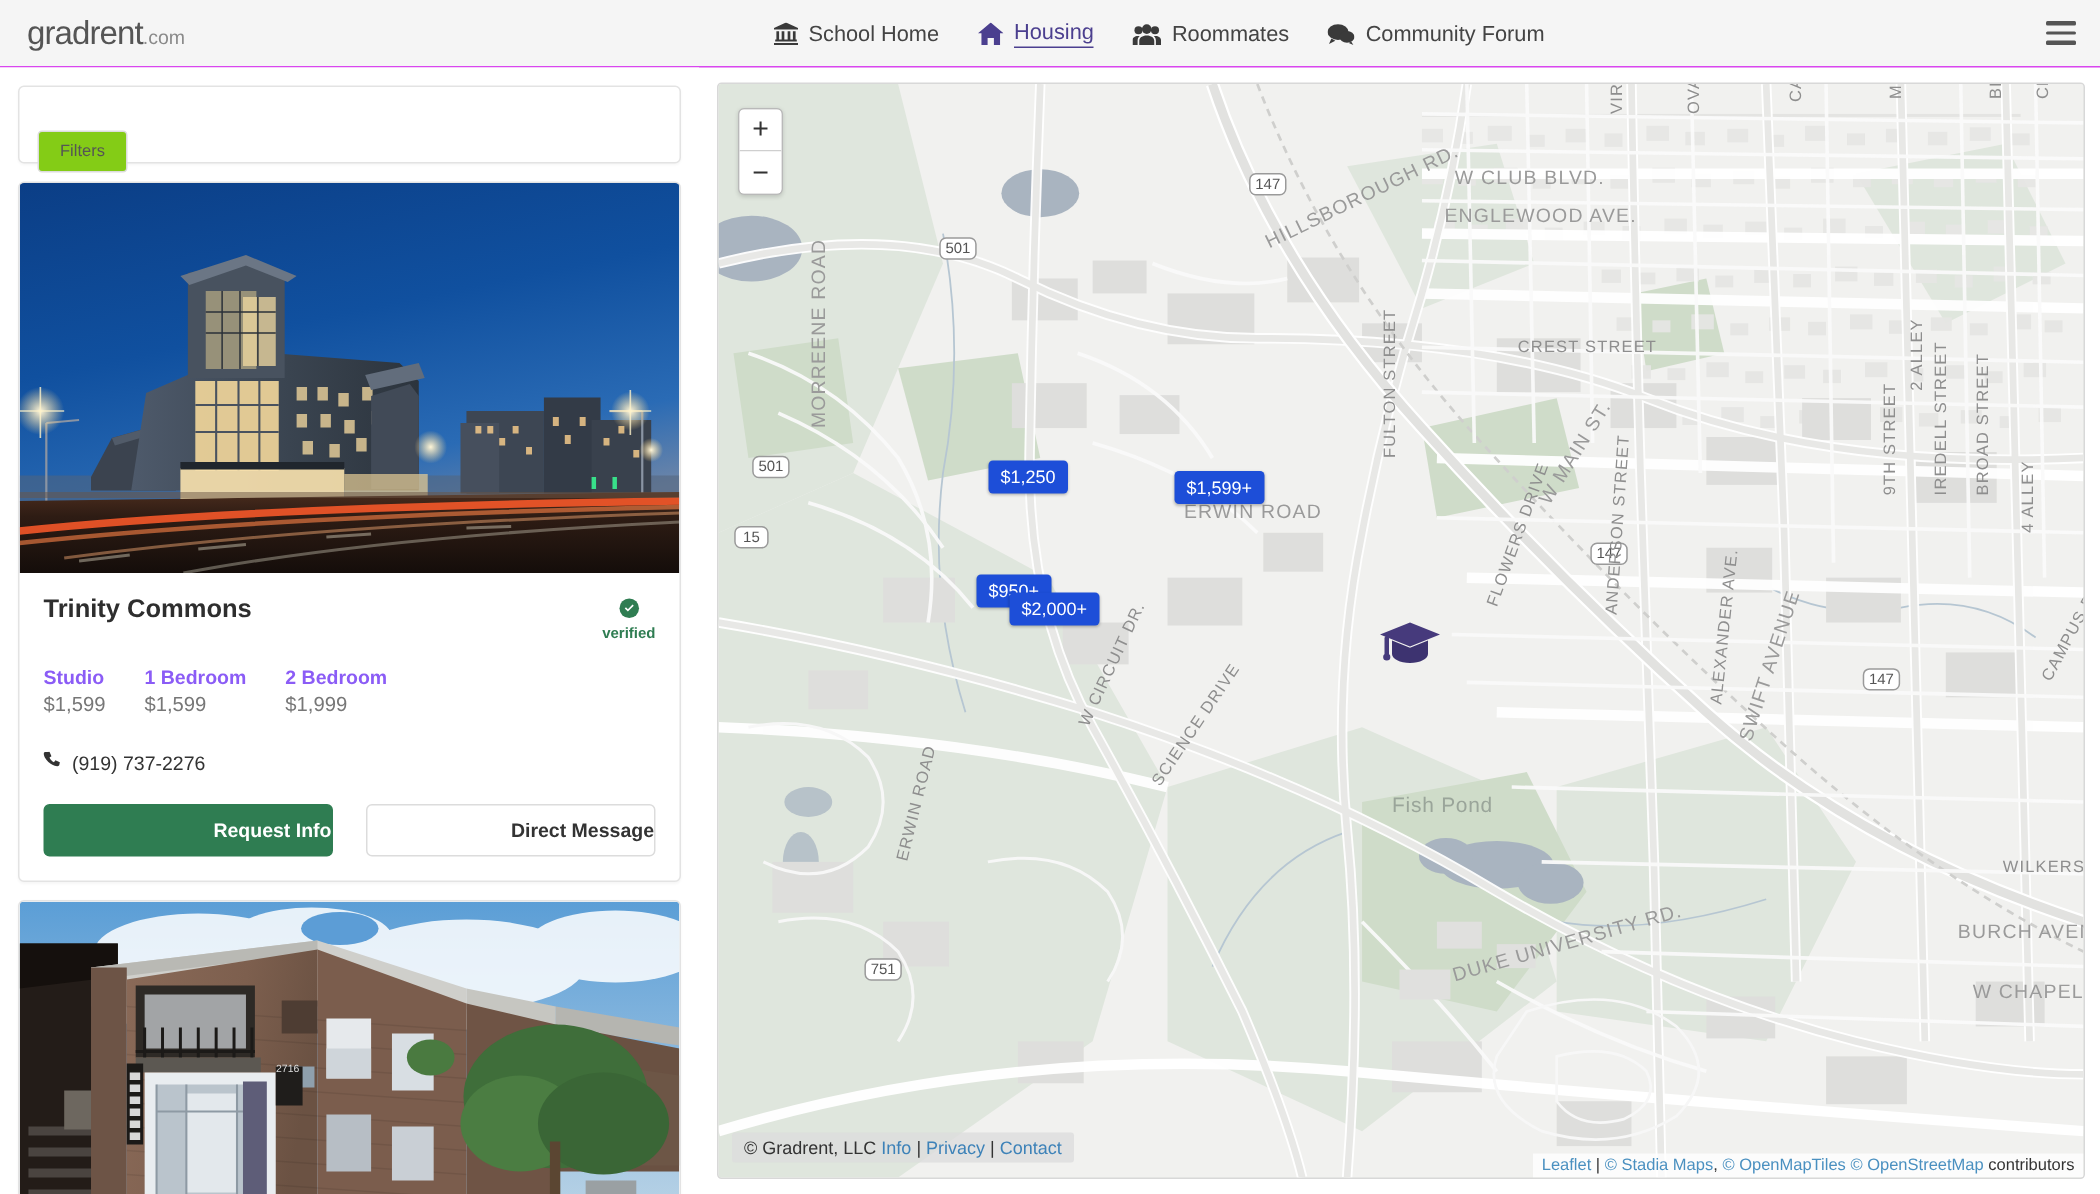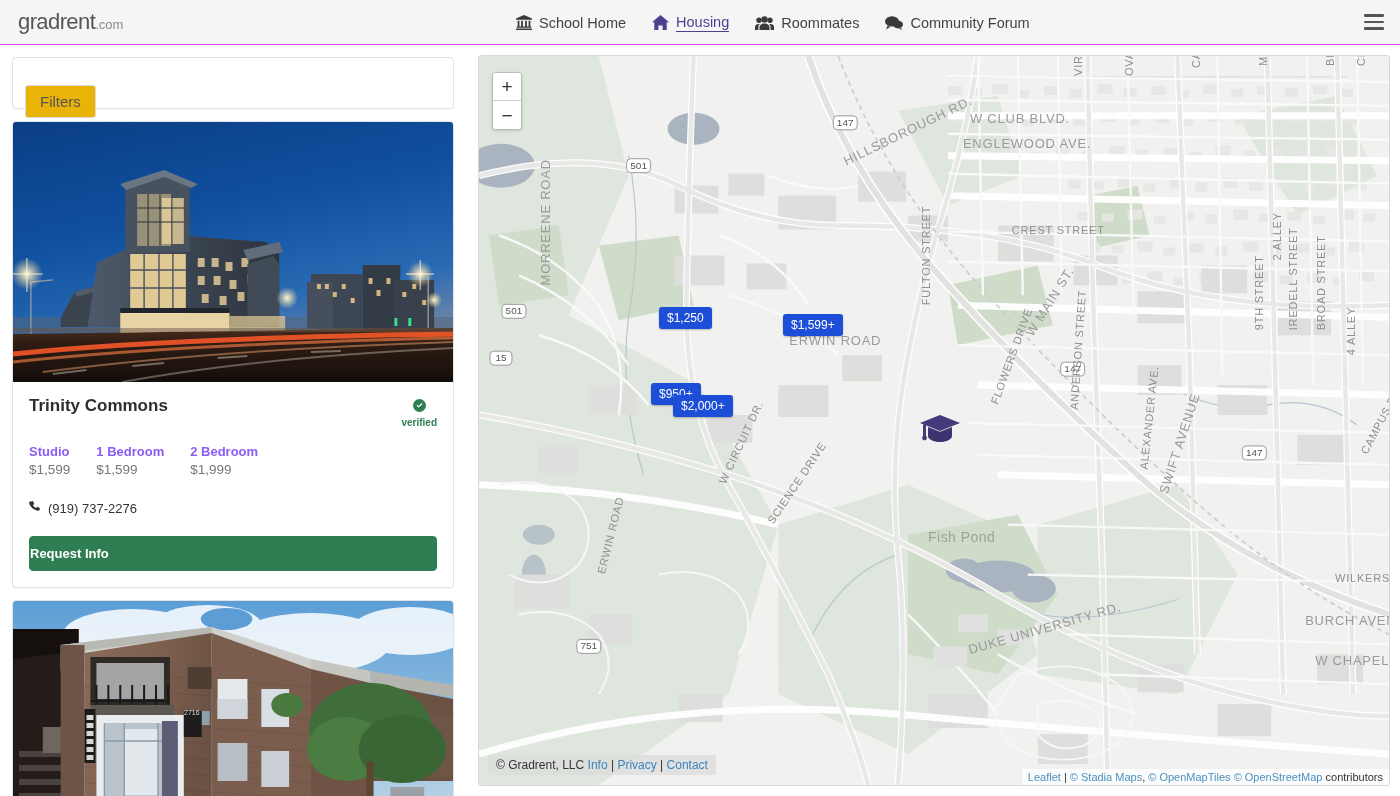--- a/index.html
+++ b/index.html
@@ -63,22 +63,22 @@
 
   .panel {
     background: #fff;
     border: 1px solid #e3e3e3;
     border-radius: 4px;
     box-shadow: 0 1px 2px rgba(0,0,0,0.04);
   }
 
   .filterbar { height: 52px; display: flex; align-items: center; padding: 0 12px; margin-bottom: 12px;}
   .filterbtn {
-    border: 1px solid #dcdcdc; background: #eab308; border-radius: 3px;
-    font-size: 15px; color: #555; padding: 7px 14px; cursor: pointer;
+    border: 1px solid #dcdcdc; background: #84cc16; border-radius: 3px;
+    font-size: 11px; color: #555; padding: 7px 14px; cursor: pointer;
     font-family: "Liberation Sans", sans-serif;
     margin-top: 36px;
   }
 
   .card { margin-bottom: 12px; overflow: hidden; }
 
   .cardimg { width: 100%; height: 260px; display: block; position: relative; overflow: hidden; }
   .cardimg svg { display: block; width: 100%; height: 100%; }
 
   .cardbody { padding: 14px 16px 16px 16px; }
@@ -100,21 +100,21 @@
   .units { display: flex; gap: 0; margin-top: 16px; }
   .unit { margin-right: 26px; }
   .unitname { font-size: 13px; font-weight: bold; color: #8b5cf6; }
   .unitprice { font-size: 13.5px; color: #777; margin-top: 3px; }
 
   .phone { display: flex; align-items: flex-start; gap: 7px; font-size: 13px; color: #333; margin-top: 24px; }
   .phone svg { display:block; }
 
   .btnrow { display: flex; gap: 22px; margin-top: 20px; }
   .btn {
-    flex: 1; text-align: left; padding: 9px 0; border-radius: 4px;
+    flex: 1; text-align: right; padding: 9px 0; border-radius: 4px;
     font-size: 13px; font-weight: bold; cursor: pointer;
     font-family: "Liberation Sans", sans-serif;
   }
   .btn-primary { background: #2f7d52; color: #fff; border: 1px solid #2f7d52; }
   .btn-secondary { background: #fff; color: #333; border: 1px solid #dcdcdc; }
 
   
   .mapwrap {
     position: absolute; left: 478px; top: 55px;
     width: 912px; height: 731px;
@@ -405,20 +405,21 @@
         <span>
           <svg width="12" height="12" viewBox="0 0 12 12">
               <path fill="#333" d="M2.4.4 4 .1l1.3 3-1.3.9c.5 1.3 1.7 2.6 3 3.1l.9-1.3 3 1.3-.3 1.6c-.1.7-.8 1.2-1.5 1.1C4.6 9.2.8 5.4.1 1.9-.1 1.2.4.5 1.1.4z"></path>
             </svg>
         </span>
         <span>(919) 737-2276</span>
       </div>
 
       <div class="btnrow">
         <div class="btn btn-primary">Request Info</div>
+        <div class="btn btn-secondary">Direct Message</div>
       </div>
     </div>
   </div>
 
   <div class="panel card">
     <div class="cardimg">
       <svg viewBox="0 0 443 260" preserveAspectRatio="none">
         <defs>
           <linearGradient id="sky2" x1="0" y1="0" x2="0" y2="1">
             <stop offset="0%" stop-color="#5b9ed6"></stop>

